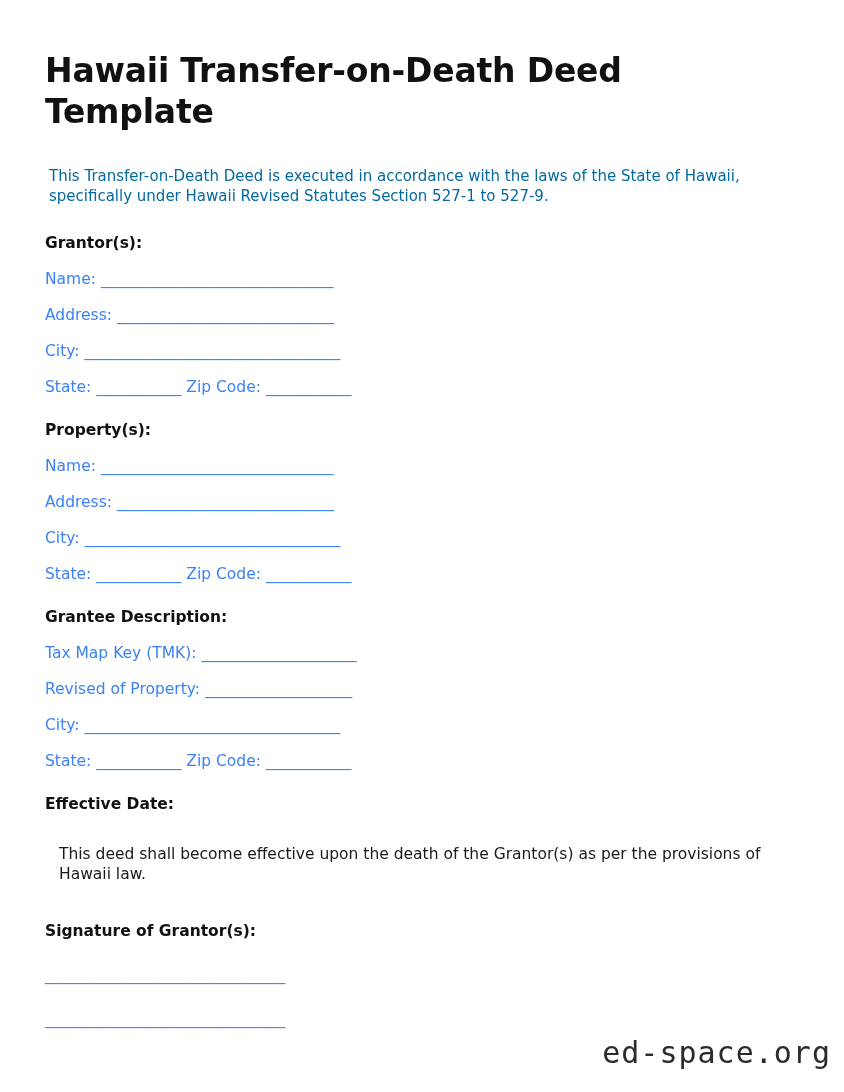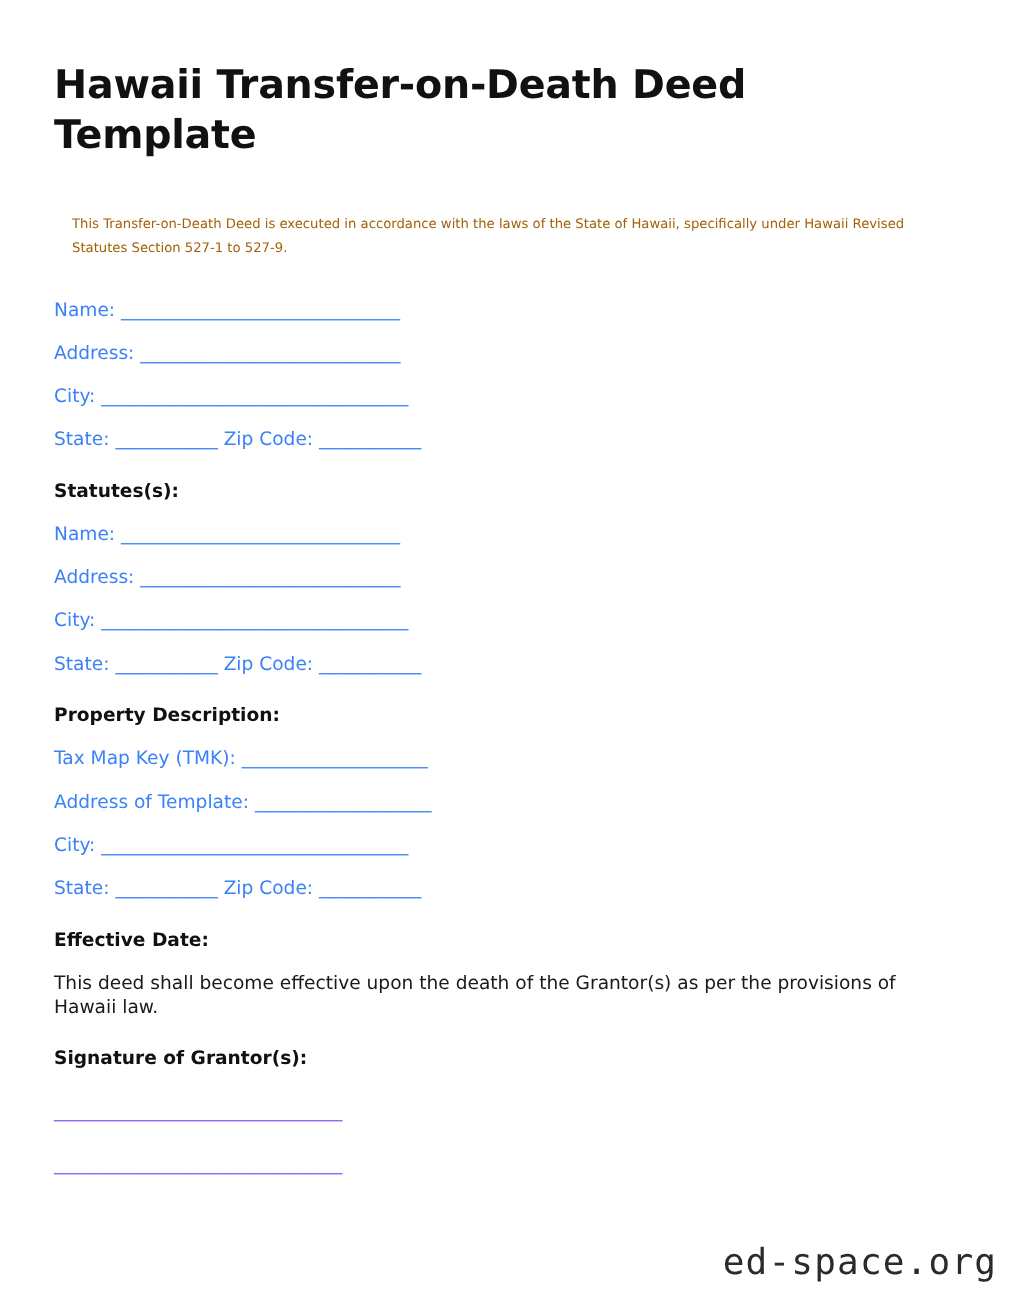--- a/index.html
+++ b/index.html
@@ -33,26 +33,26 @@
     font-weight: bold;
     line-height: 41px;
     letter-spacing: -0.2px;
     color: #111111;
     margin: 0;
     padding-top: 50px;
     max-width: 640px;
   }
 
   .intro-paragraph {
-    font-size: 11px;
+    font-size: 15px;
     line-height: 20px;
-    margin: 15px;
+    margin: 4px;
     padding-top: 30px;
     max-width: 700px;
-    color: #a16207;
+    color: #0369a1;
   }
 
   .section-heading {
     font-size: 15.5px;
     font-weight: bold;
     line-height: 20px;
     margin: 0;
     padding-top: 23px;
     color: #111111;
   }
@@ -62,21 +62,21 @@
     line-height: 20px;
     margin: 0;
     padding-top: 16px;
     white-space: pre;
     color: #3b82f6;
   }
 
   .body-paragraph {
     font-size: 15.5px;
     line-height: 20px;
-    margin: 0;
+    margin: 14px;
     padding-top: 16px;
     max-width: 760px;
     color: #1a1a1a;
   }
 
   .signature-line {
     font-size: 15.5px;
     line-height: 20px;
     margin: 0;
     padding-top: 24px;
@@ -98,38 +98,39 @@
 </head>
 <body>
 
 <div class="page">
 
   <h1 class="doc-title">Hawaii Transfer-on-Death Deed Template</h1>
 
   <p class="intro-paragraph">This Transfer-on-Death Deed is executed in accordance with the laws of the State of Hawaii, specifically under Hawaii Revised Statutes Section 527-1 to 527-9.</p>
 
   <div>
+    <div class="section-heading">Grantor(s):</div>
     <div class="field-line">Name: ______________________________</div>
     <div class="field-line">Address: ____________________________</div>
     <div class="field-line">City: _________________________________</div>
     <div class="field-line">State: ___________ Zip Code: ___________</div>
   </div>
 
   <div>
-    <div class="section-heading">Statutes(s):</div>
+    <div class="section-heading">Property(s):</div>
     <div class="field-line">Name: ______________________________</div>
     <div class="field-line">Address: ____________________________</div>
     <div class="field-line">City: _________________________________</div>
     <div class="field-line">State: ___________ Zip Code: ___________</div>
   </div>
 
   <div>
-    <div class="section-heading">Property Description:</div>
+    <div class="section-heading">Grantee Description:</div>
     <div class="field-line">Tax Map Key (TMK): ____________________</div>
-    <div class="field-line">Address of Template: ___________________</div>
+    <div class="field-line">Revised of Property: ___________________</div>
     <div class="field-line">City: _________________________________</div>
     <div class="field-line">State: ___________ Zip Code: ___________</div>
   </div>
 
   <div>
     <div class="section-heading">Effective Date:</div>
     <p class="body-paragraph">This deed shall become effective upon the death of the Grantor(s) as per the provisions of Hawaii law.</p>
   </div>
 
 

